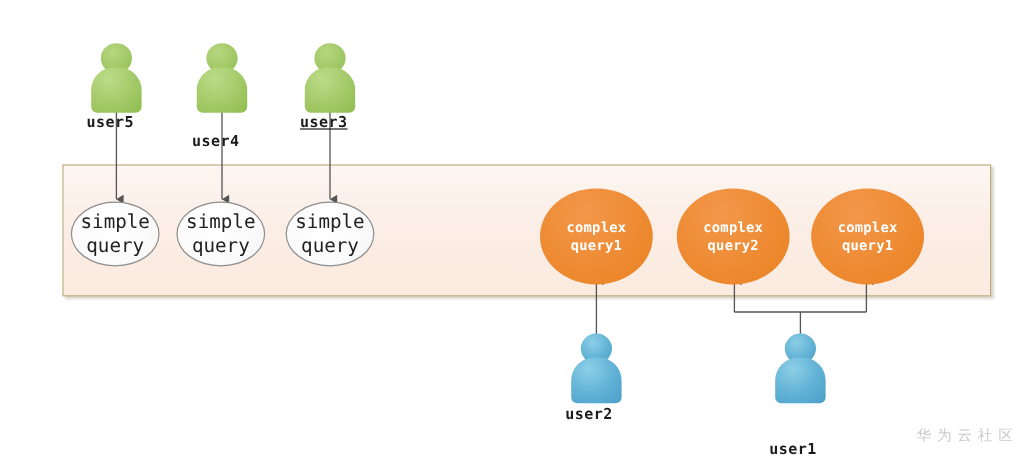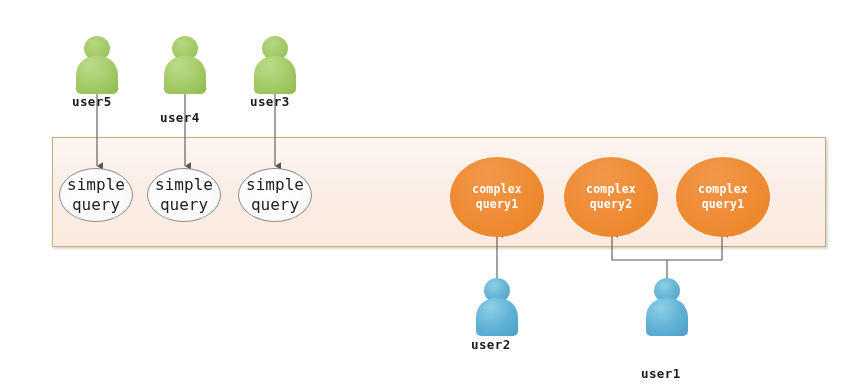--- a/index.html
+++ b/index.html
@@ -107,21 +107,21 @@
       <div class="ulabel" style="left: 60px; top: 94px;">user5</div>
       <div class="person green" style="left: 150px; top: 36px;">
         <div class="head"></div>
         <div class="body"></div>
       </div>
       <div class="ulabel" style="left: 148px; top: 94px; margin-top: 16px;">user4</div>
       <div class="person green" style="left: 240px; top: 36px;">
         <div class="head"></div>
         <div class="body"></div>
       </div>
-      <div class="ulabel" style="left: 238px; top: 94px;">user3</div>
+      <div class="ulabel" style="left: 238px; top: 94px; text-decoration: underline;">user3</div>
     </div>
   <div id="people-bottom">
       <div class="person blue" style="left: 462px; top: 278px;">
         <div class="head"></div>
         <div class="body"></div>
       </div>
       <div class="ulabel" style="left: 459px; top: 337px;">user2</div>
       <div class="person blue" style="left: 632px; top: 278px;">
         <div class="head"></div>
         <div class="body"></div>
@@ -150,13 +150,14 @@
       <div class="node complex" style="left: 552px; top: 157px; width: 94px; height: 80px;">
         <span>complex</span>
         <span>query2</span>
       </div>
       <div class="node complex" style="left: 664px; top: 157px; width: 94px; height: 80px;">
         <span>complex</span>
         <span>query1</span>
       </div>
     </div>
 
+  <div class="watermark" id="wm" style="left: 752px; top: 355px;">华为云社区</div>
 </div>
 
 </body></html>

